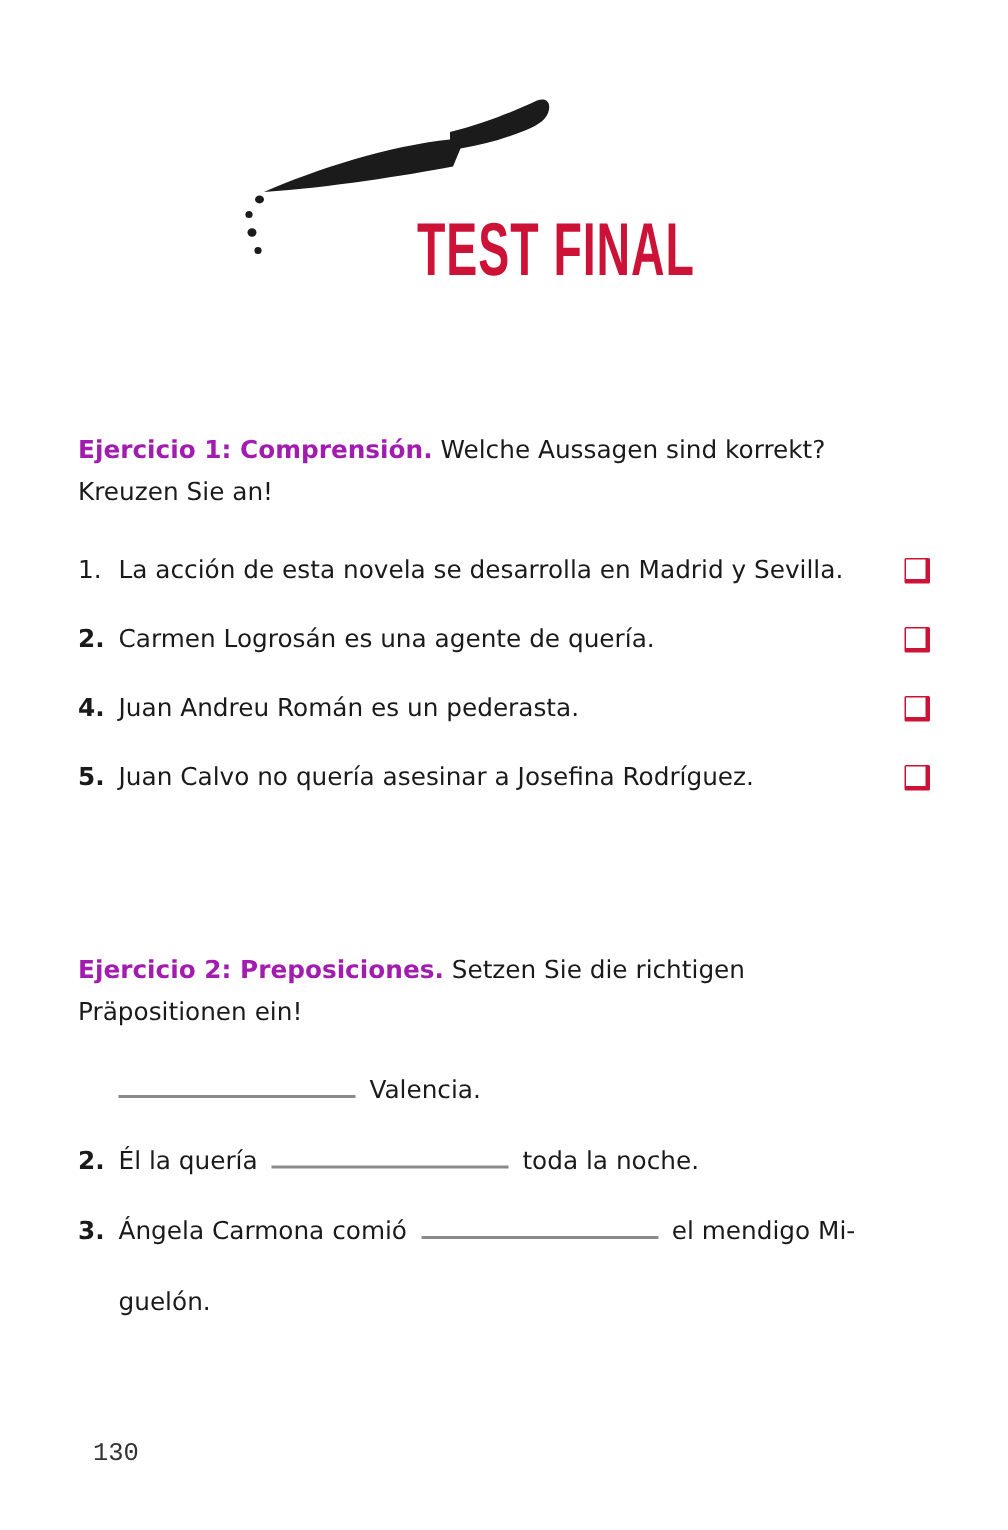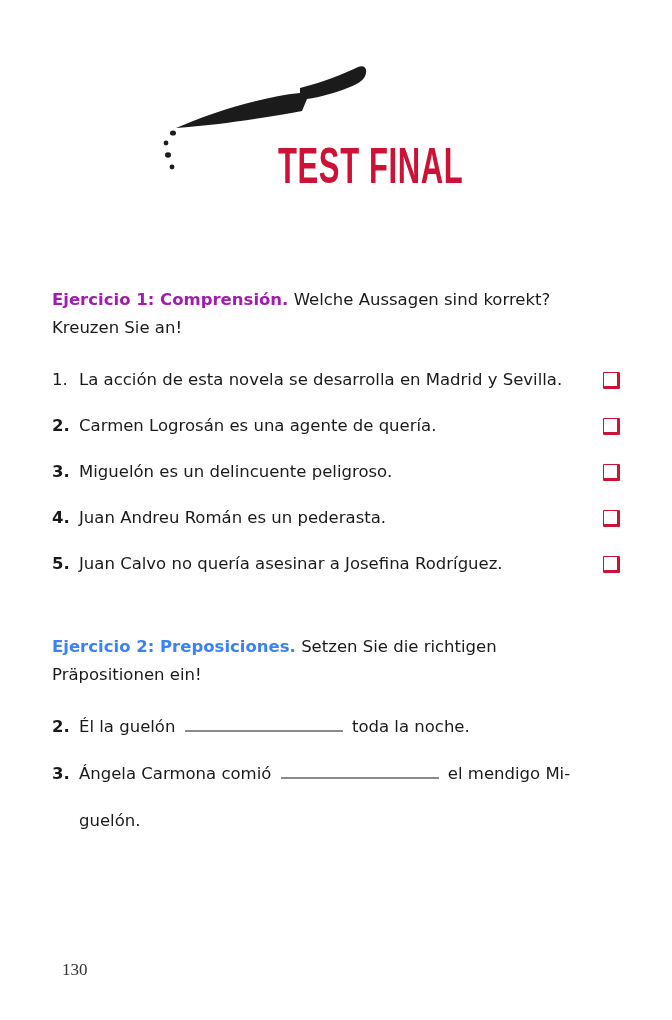--- a/index.html
+++ b/index.html
@@ -29,21 +29,21 @@
               border:1.5px solid currentColor; border-right-width:3px; border-bottom-width:3px;
               border-radius:1px; background:#fff; cursor:pointer; }
 
   .ex2 { top:633px; }
   .ex2-list { position:absolute; left:0; top:82px; width:560px; margin:0; padding:0; list-style:none; }
   .ex2-line { position:relative; height:47px; font-size:16.5px; line-height:24px; white-space:nowrap; }
   .indent { display:inline-block; width:27px; }
   .blank { display:inline-block; width:158px; height:14px; border-bottom:2.5px solid #8a8a8a;
            vertical-align:baseline; margin:0 4px 0 4px; cursor:text; }
 
-  .page-number { position:absolute; left:62px; top:960px; font-family:Liberation Serif, serif;
+  .page-number { position:absolute; left:62px; top:960px; font-family:Liberation Mono, monospace;
                  font-size:17px; color:#333; }
 </style>
 </head>
 <body>
 
 <div class="page">
 
   <div class="header-art">
     <svg class="knife" width="320" height="130" viewBox="0 0 320 130">
 
@@ -74,43 +74,43 @@
     <ul class="ex1-list">
       <li class="ex1-item">
         <span class="num light">1.</span><span>La acción de esta novela se desarrolla en Madrid y Sevilla.</span>
         <span class="checkbox" style="color:#cc1236;"></span>
       </li>
       <li class="ex1-item">
         <span class="num">2.</span><span>Carmen Logrosán es una agente de quería.</span>
         <span class="checkbox" style="color:#cc1236;"></span>
       </li>
       <li class="ex1-item">
-        <span class="num">3.</span><span>Miguelón es un delincuente peligroso.</span>
-        <span class="checkbox" style="color:#cc1236;"></span>
-      </li>
-      <li class="ex1-item">
         <span class="num">4.</span><span>Juan Andreu Román es un pederasta.</span>
         <span class="checkbox" style="color:#cc1236;"></span>
       </li>
       <li class="ex1-item">
         <span class="num">5.</span><span>Juan Calvo no quería asesinar a Josefina Rodríguez.</span>
         <span class="checkbox" style="color:#cc1236;"></span>
       </li>
     </ul>
   </section>
 
   <section class="exercise ex2">
     <p class="ex-heading">
-      <span class="ex-label" style="color:#3b82f6;">Ejercicio 2: Preposiciones.</span>
+      <span class="ex-label" style="color:#a21caf;">Ejercicio 2: Preposiciones.</span>
       <span class="ex-instr">Setzen Sie die richtigen</span><br>
       <span class="ex-instr">Präpositionen ein!</span>
     </p>
     <ul class="ex2-list">
       <li class="ex2-line">
-        <span class="num">2.</span><span>Él la guelón</span>
+        <span class="indent"></span><span class="blank" style="margin-left:0;"></span>
+        <span>Valencia.</span>
+      </li>
+      <li class="ex2-line">
+        <span class="num">2.</span><span>Él la quería</span>
         <span class="blank"></span>
         <span>toda la noche.</span>
       </li>
       <li class="ex2-line">
         <span class="num">3.</span><span>Ángela Carmona comió</span>
         <span class="blank"></span>
         <span>el mendigo Mi-</span>
       </li>
       <li class="ex2-line">
         <span class="indent"></span><span>guelón.</span>

